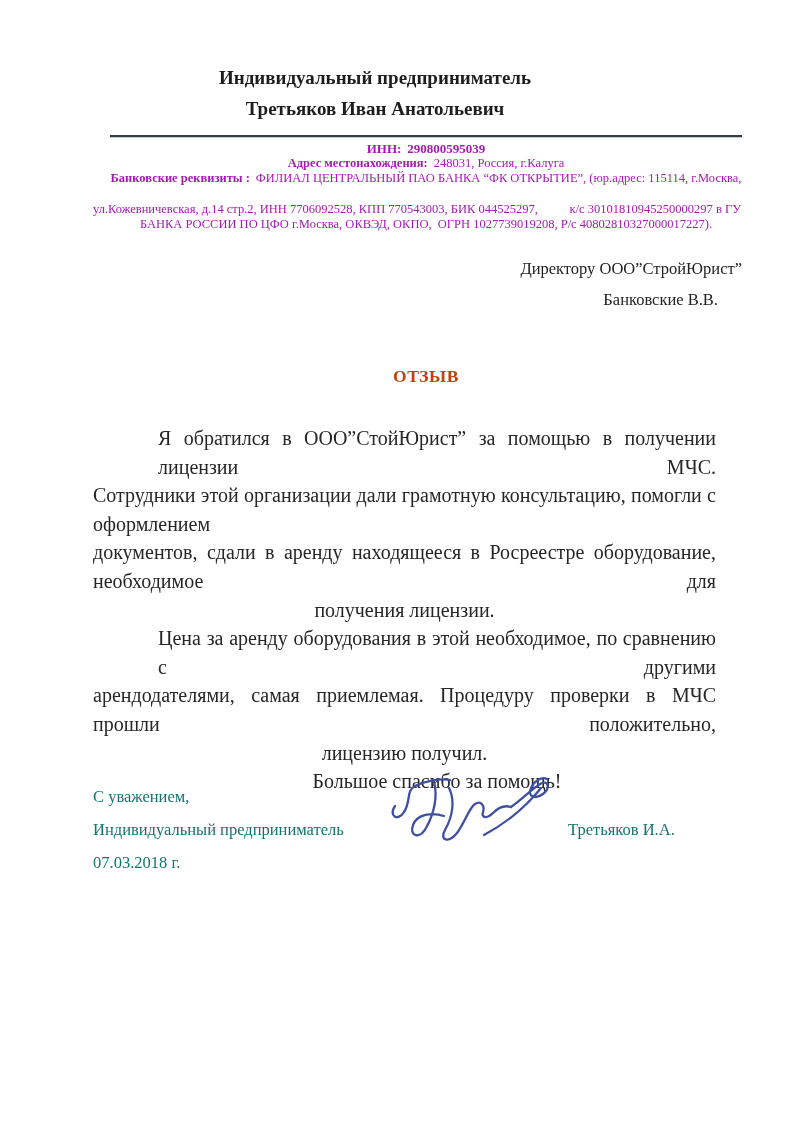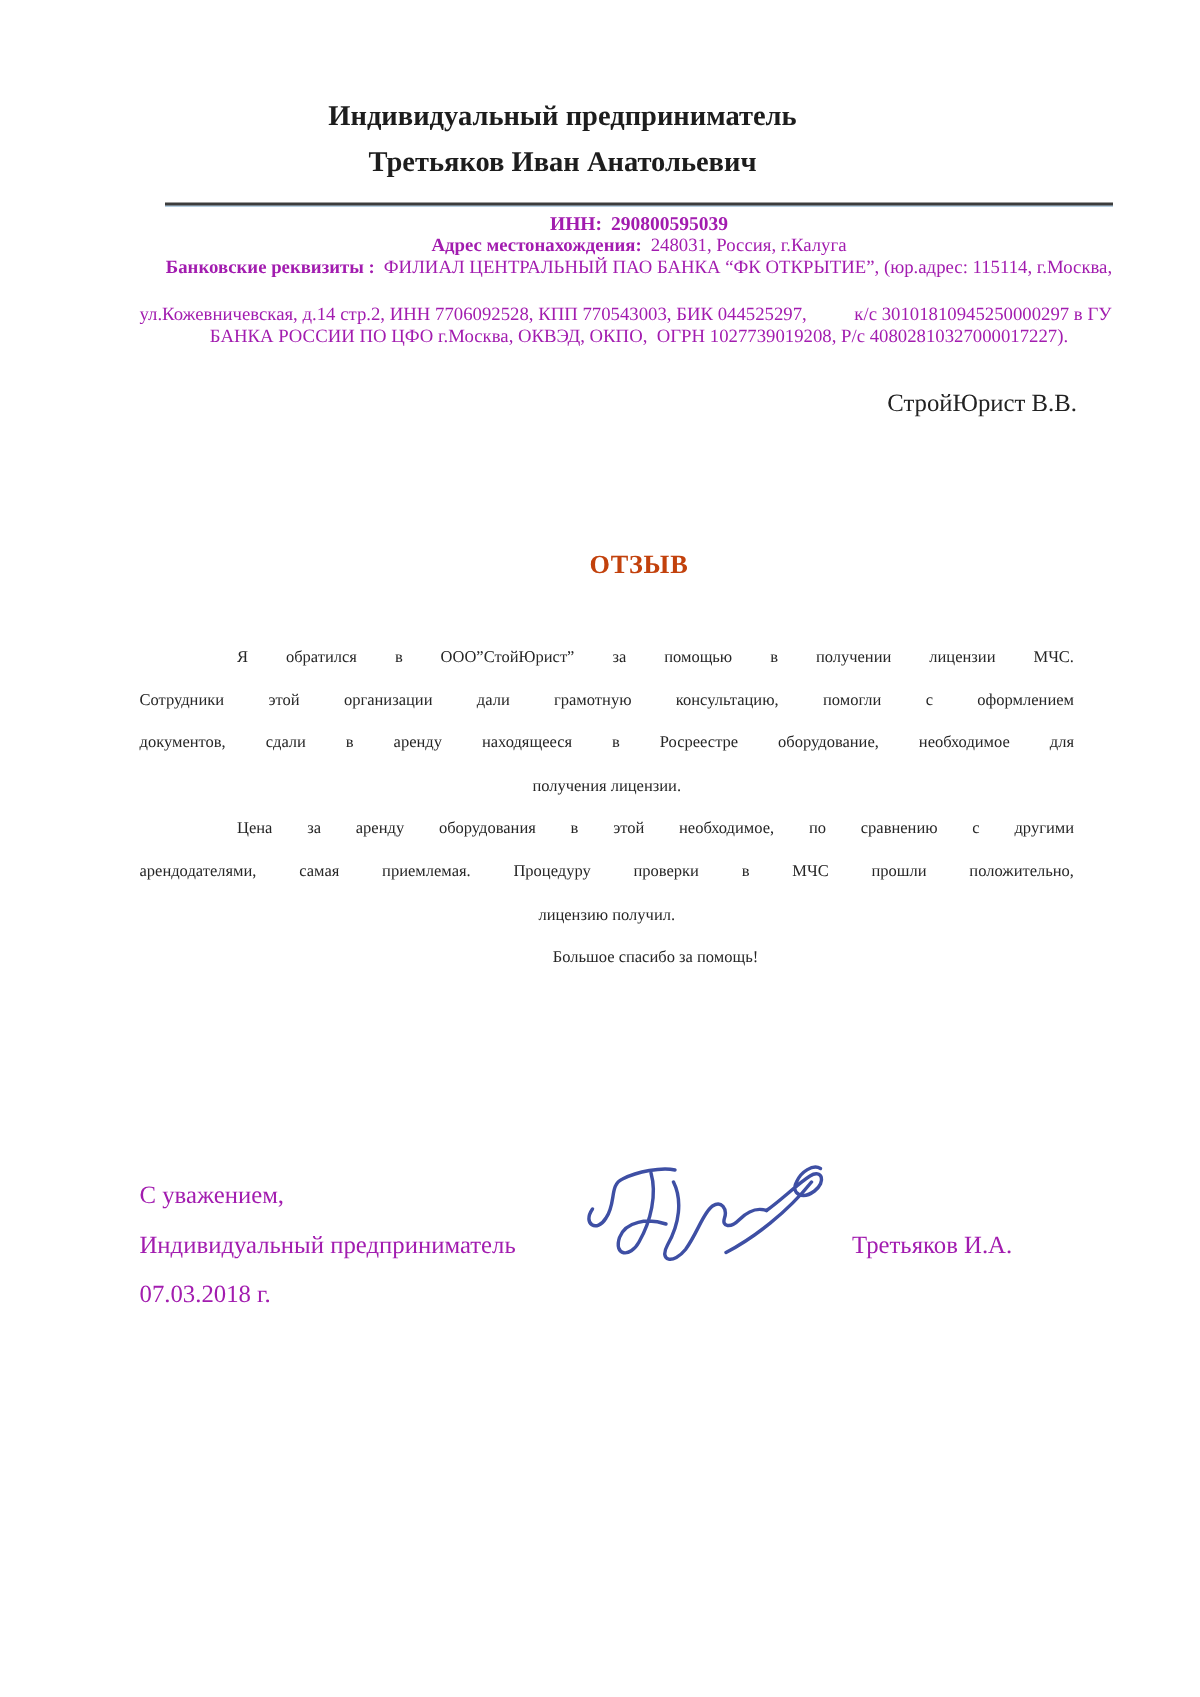--- a/index.html
+++ b/index.html
@@ -33,28 +33,28 @@
   .addressee{top:253px;right:58px;text-align:right;
              font-size:16.5px;line-height:31px;}
   .addressee .l2{padding-right:24px;}
 
   
   .doc-title{top:366px;left:110px;width:632px;text-align:center;
              font-weight:bold;font-size:17.5px;letter-spacing:.5px;color:#c2410c;}
 
   
   .body-text{top:424px;left:93px;width:623px;
-             font-size:11px;line-height:28.6px;color:#262626;}
+             font-size:20px;line-height:28.6px;color:#262626;}
   .jl{text-align:justify;text-align-last:justify;}
   .ll{text-align:center;}
   .ind{padding-left:65px;}
 
   
   .signoff{top:780px;left:93px;width:623px;
-           font-size:16.5px;line-height:33px;color:#a21caf;}
+           font-size:16.5px;line-height:33px;color:#0f766e;}
   .signoff .row{position:relative;}
   .signoff .name{position:absolute;left:475px;top:0;}
 
   
   .signature{top:762px;left:383px;width:172px;height:88px;}
   .signature svg{display:block;width:172px;height:88px;}
 </style>
 </head>
 <body>
 
@@ -76,21 +76,22 @@
     <span class="lbl">Банковские реквизиты :</span><span>ФИЛИАЛ ЦЕНТРАЛЬНЫЙ ПАО БАНКА “ФК ОТКРЫТИЕ”, (юр.адрес: 115114, г.Москва,</span>
   </div>
   <div class="bank-l2">
     <span>ул.Кожевничевская, д.14 стр.2, ИНН 7706092528, КПП 770543003, БИК 044525297,</span>
     <span>к/с 30101810945250000297 в ГУ</span>
   </div>
   <div class="pre">БАНКА РОССИИ ПО ЦФО г.Москва, ОКВЭД, ОКПО,  ОГРН 1027739019208, Р/с 40802810327000017227).</div>
 </div>
 
 <div class="a addressee">
-  <div class="l2">СтройЮрист В.В.</div>
+  <div>Директору ООО”СтройЮрист”</div>
+  <div class="l2">Банковские В.В.</div>
 </div>
 
 <div class="a doc-title">ОТЗЫВ</div>
 
 <div class="a body-text">
   <div class="jl ind">Я обратился в ООО”СтойЮрист” за помощью в получении лицензии МЧС.</div>
   <div class="jl">Сотрудники этой организации дали грамотную консультацию, помогли с оформлением</div>
   <div class="jl">документов, сдали в аренду находящееся в Росреестре оборудование, необходимое для</div>
   <div class="ll">получения лицензии.</div>
   <div class="jl ind">Цена за аренду оборудования в этой необходимое, по сравнению с другими</div>

